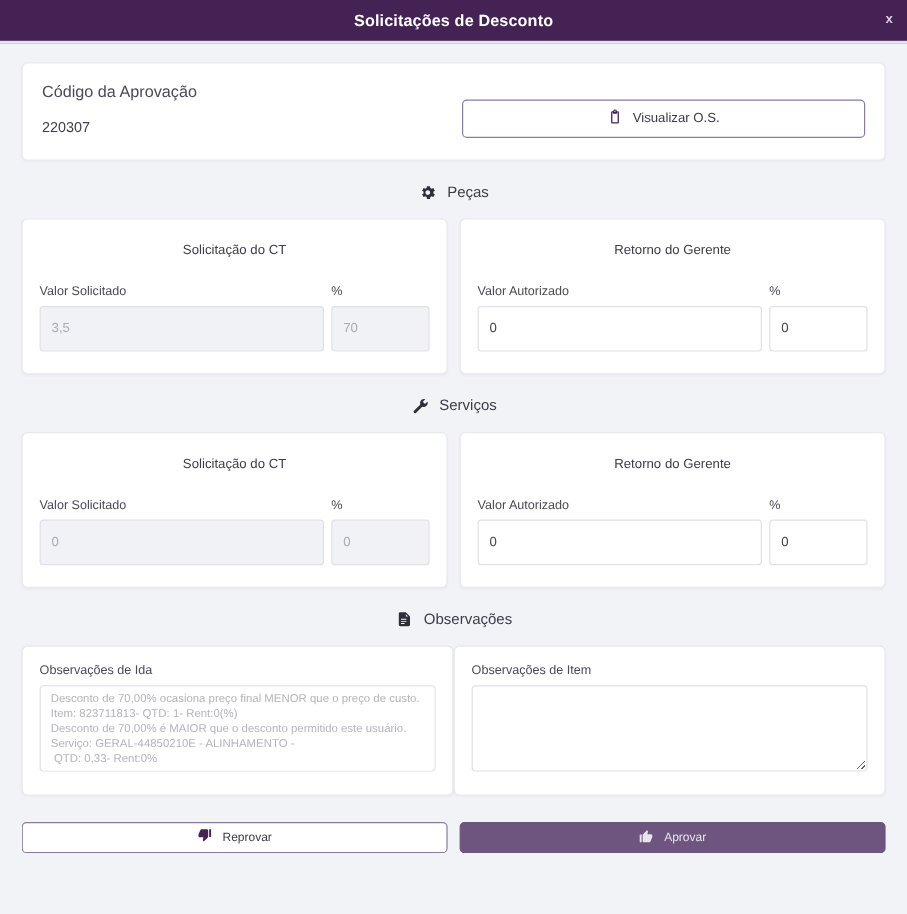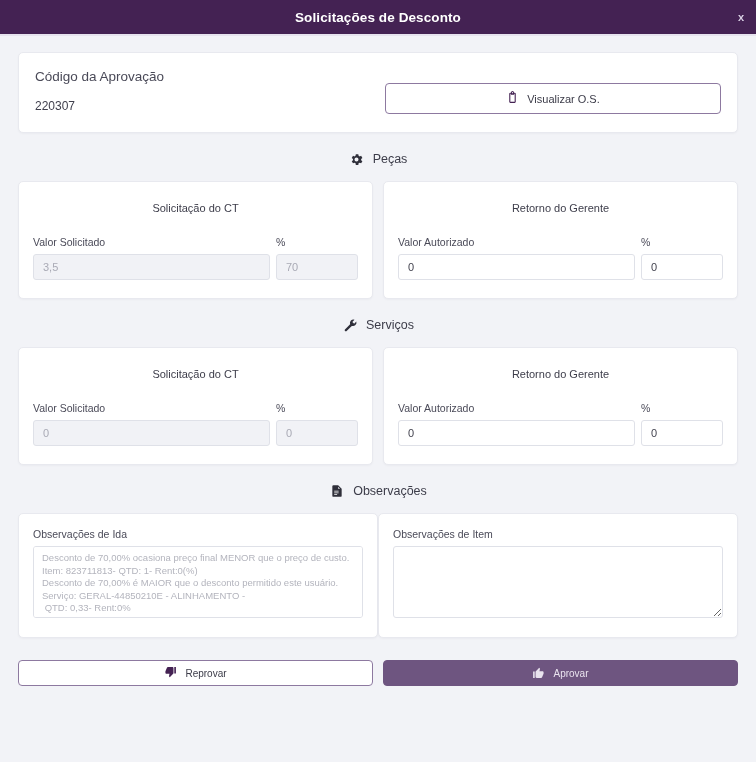--- a/index.html
+++ b/index.html
@@ -143,21 +143,21 @@
     display: block;
     font-size: 10.5px;
     color: #4a4a58;
     margin-bottom: 6px;
   }
   .input {
     width: 100%;
     height: 26px;
     border: 1px solid #dfe1e8;
     border-radius: 3px;
-    padding: 0 9px;
+    padding: 18px 9px;
     font-family: inherit;
     font-size: 11px;
     color: #43434f;
     background: #ffffff;
     outline: none;
   }
   .input[disabled] {
     background: #f1f2f6;
     color: #a9aab5;
     cursor: not-allowed;

